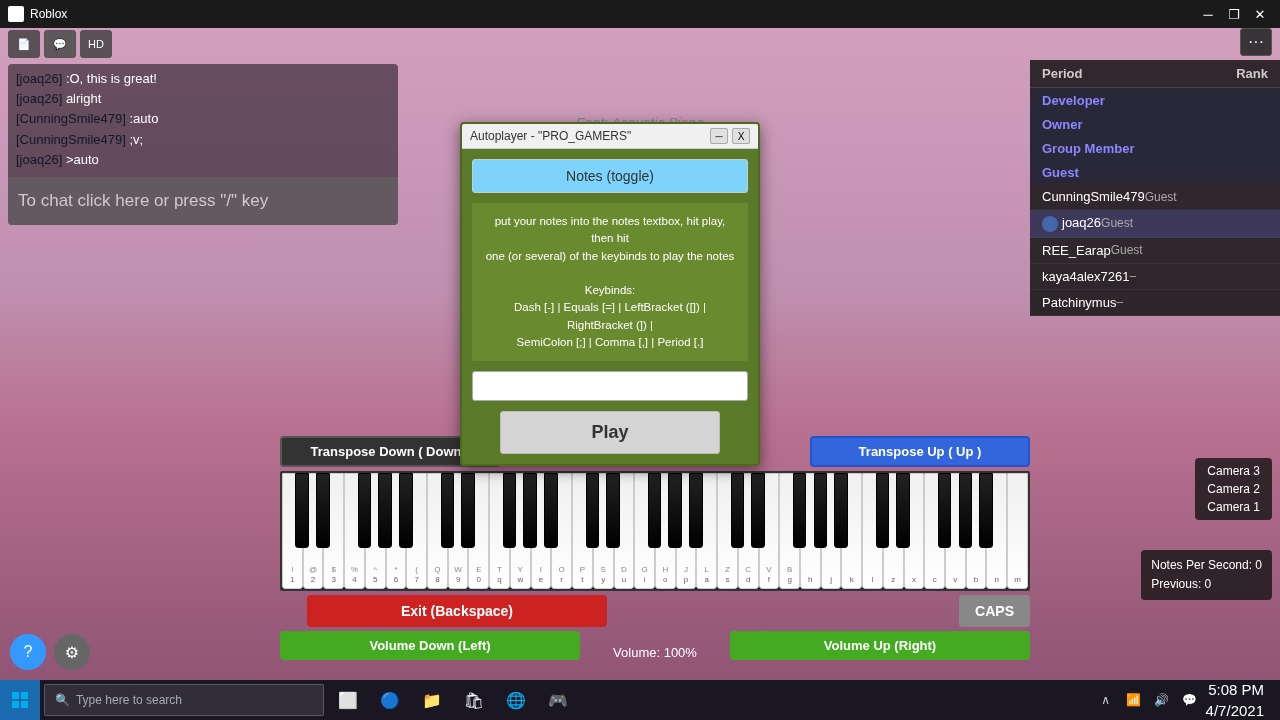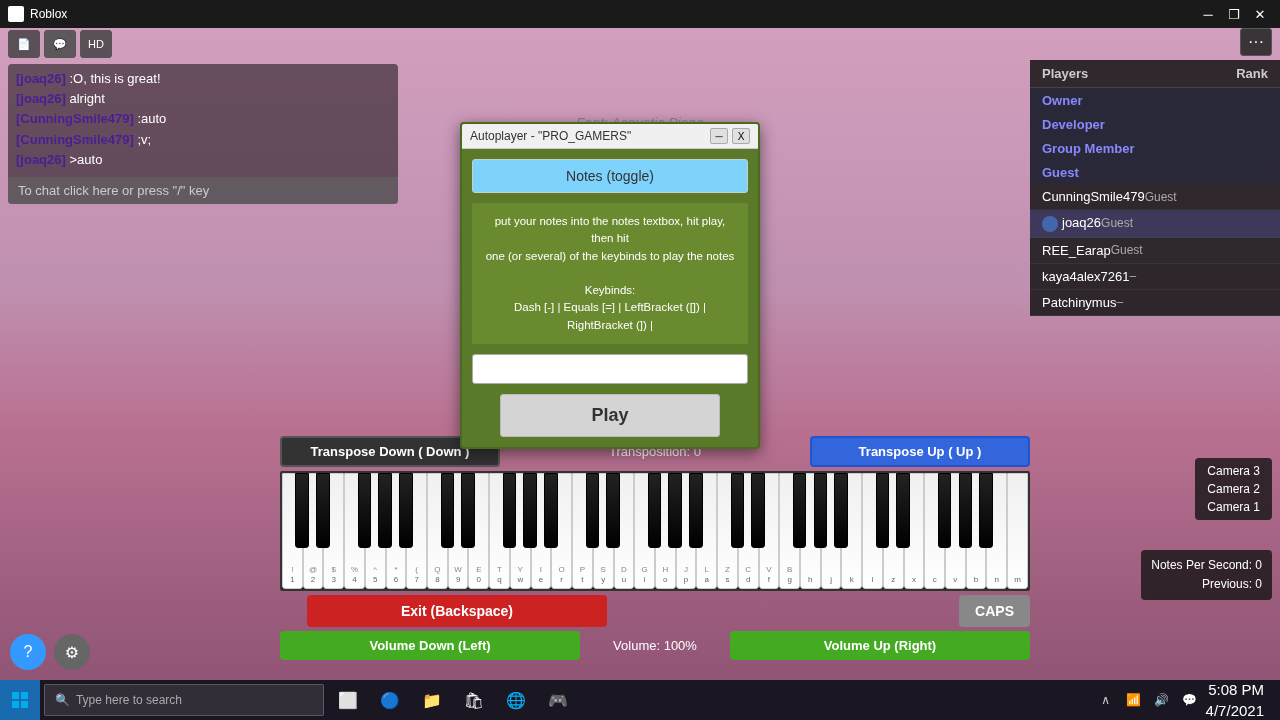--- a/index.html
+++ b/index.html
@@ -116,32 +116,32 @@
     .chat-messages {
       padding: 6px 8px;
       min-height: 80px;
     }
     .chat-line {
       font-size: 13px;
       line-height: 1.4;
       margin-bottom: 2px;
     }
     .chat-name {
-      color: #4c1d95;
-      font-weight: bold;
+      color: #0f172a;
+      font-weight: normal;
     }
     .chat-text {
       color: white;
     }
     .chat-input-area {
       background: rgba(100,100,100,0.6);
-      padding: 6px 10px;
+      padding: 14px 10px;
       border-radius: 0 0 4px 4px;
       color: #ccc;
-      font-size: 13px;
+      font-size: 17px;
       cursor: pointer;
     }
 
     
     .font-label {
       position: absolute;
       top: 115px;
       left: 50%;
       transform: translateX(-50%);
       color: #888;
@@ -430,21 +430,21 @@
       font-size: 14px;
       font-weight: bold;
       padding: 8px;
       border-radius: 4px;
       cursor: pointer;
       width: 300px;
       text-align: center;
     }
     .vol-row {
       display: flex;
-      align-items: center;
+      align-items: flex-end;
       justify-content: space-between;
       margin-top: 4px;
     }
     .vol-down-btn {
       background: #44aa22;
       border: none;
       color: white;
       font-size: 13px;
       font-weight: bold;
       padding: 7px;
@@ -489,21 +489,20 @@
     }
 
     
     .notes-panel {
       position: absolute;
       bottom: 120px; right: 8px;
       background: rgba(20,20,20,0.8);
       border-radius: 4px;
       padding: 6px 10px;
       z-index: 100;
-      text-align: right;
     }
     .notes-stat {
       color: white;
       font-size: 12px;
       line-height: 1.6;
     }
 
     
     .taskbar {
       position: absolute;
@@ -675,38 +674,39 @@
     </div>
   </div>
   <div class="dialog-body">
     <button class="notes-toggle-btn">Notes (toggle)</button>
     <div class="dialog-info">
       <div>put your notes into the notes textbox, hit play, then hit</div>
       <div>one (or several) of the keybinds to play the notes</div>
       <br>
       <div>Keybinds:</div>
       <div>Dash [-] | Equals [=] | LeftBracket ([]) | RightBracket (]) |</div>
+      <div>SemiColon [;] | Comma [,] | Period [.]</div>
     </div>
     <input class="notes-input" type="text" placeholder="" style="">
     <button class="play-btn">Play</button>
   </div>
 </div>
 
 <div class="players-panel">
   <div class="players-header">
-    <span class="players-col-label">Players</span>
+    <span class="players-col-label">Period</span>
     <span class="players-col-label">Rank</span>
+  </div>
+
+  <div class="player-row-category">
+    <span class="category-label">Developer</span>
   </div>
 
   <div class="player-row-category">
     <span class="category-label">Owner</span>
-  </div>
-
-  <div class="player-row-category">
-    <span class="category-label">Developer</span>
   </div>
 
   <div class="player-row-category">
     <span class="category-label">Group Member</span>
   </div>
 
   <div class="player-row-category">
     <span class="category-label">Guest</span>
   </div>
 

